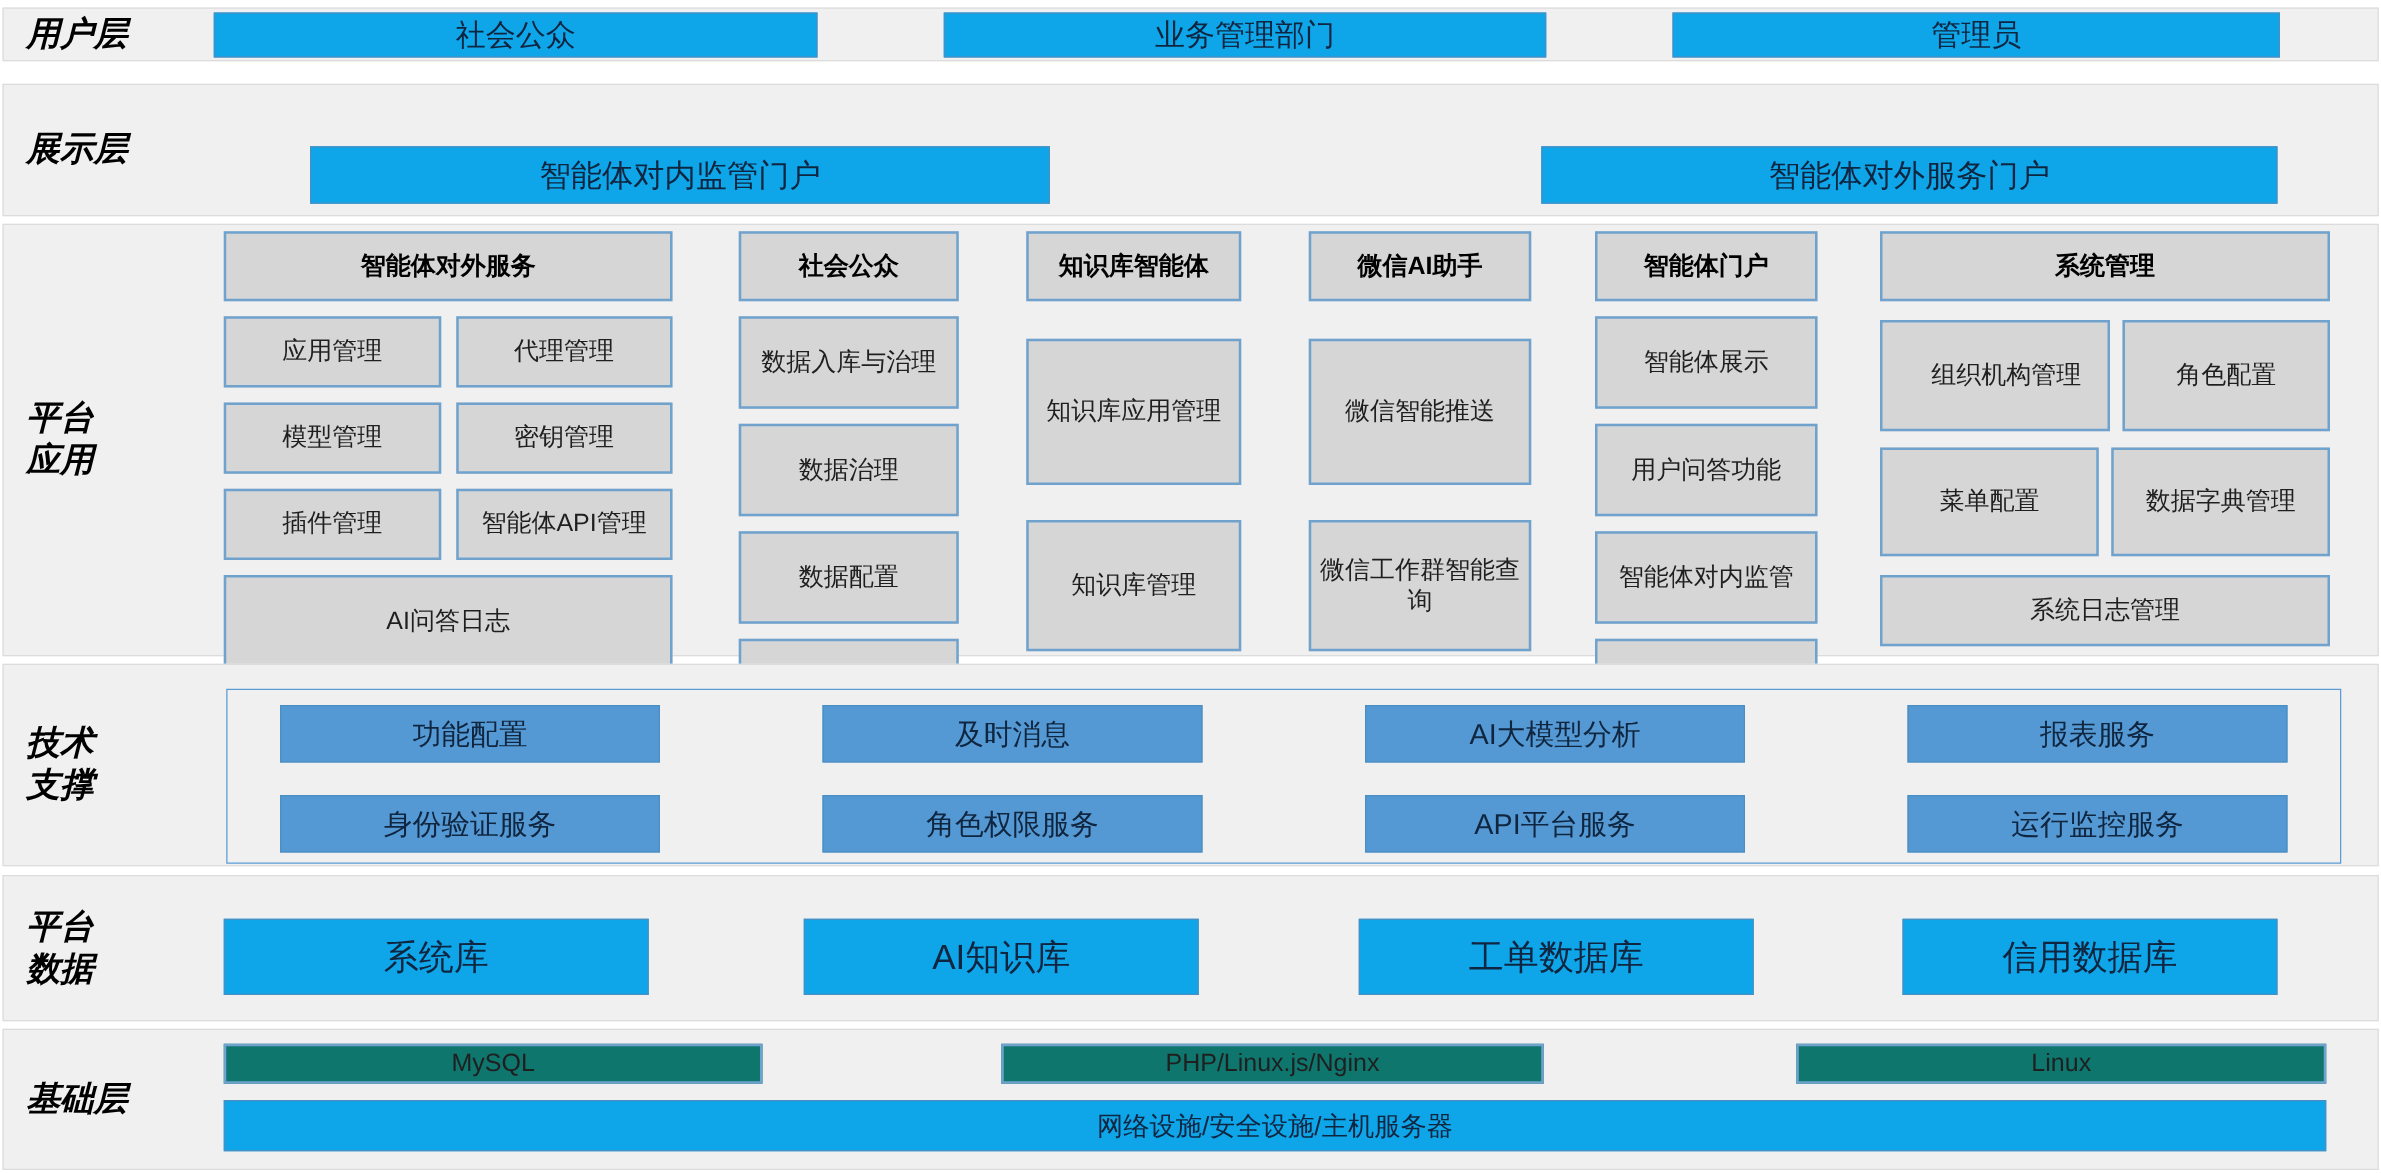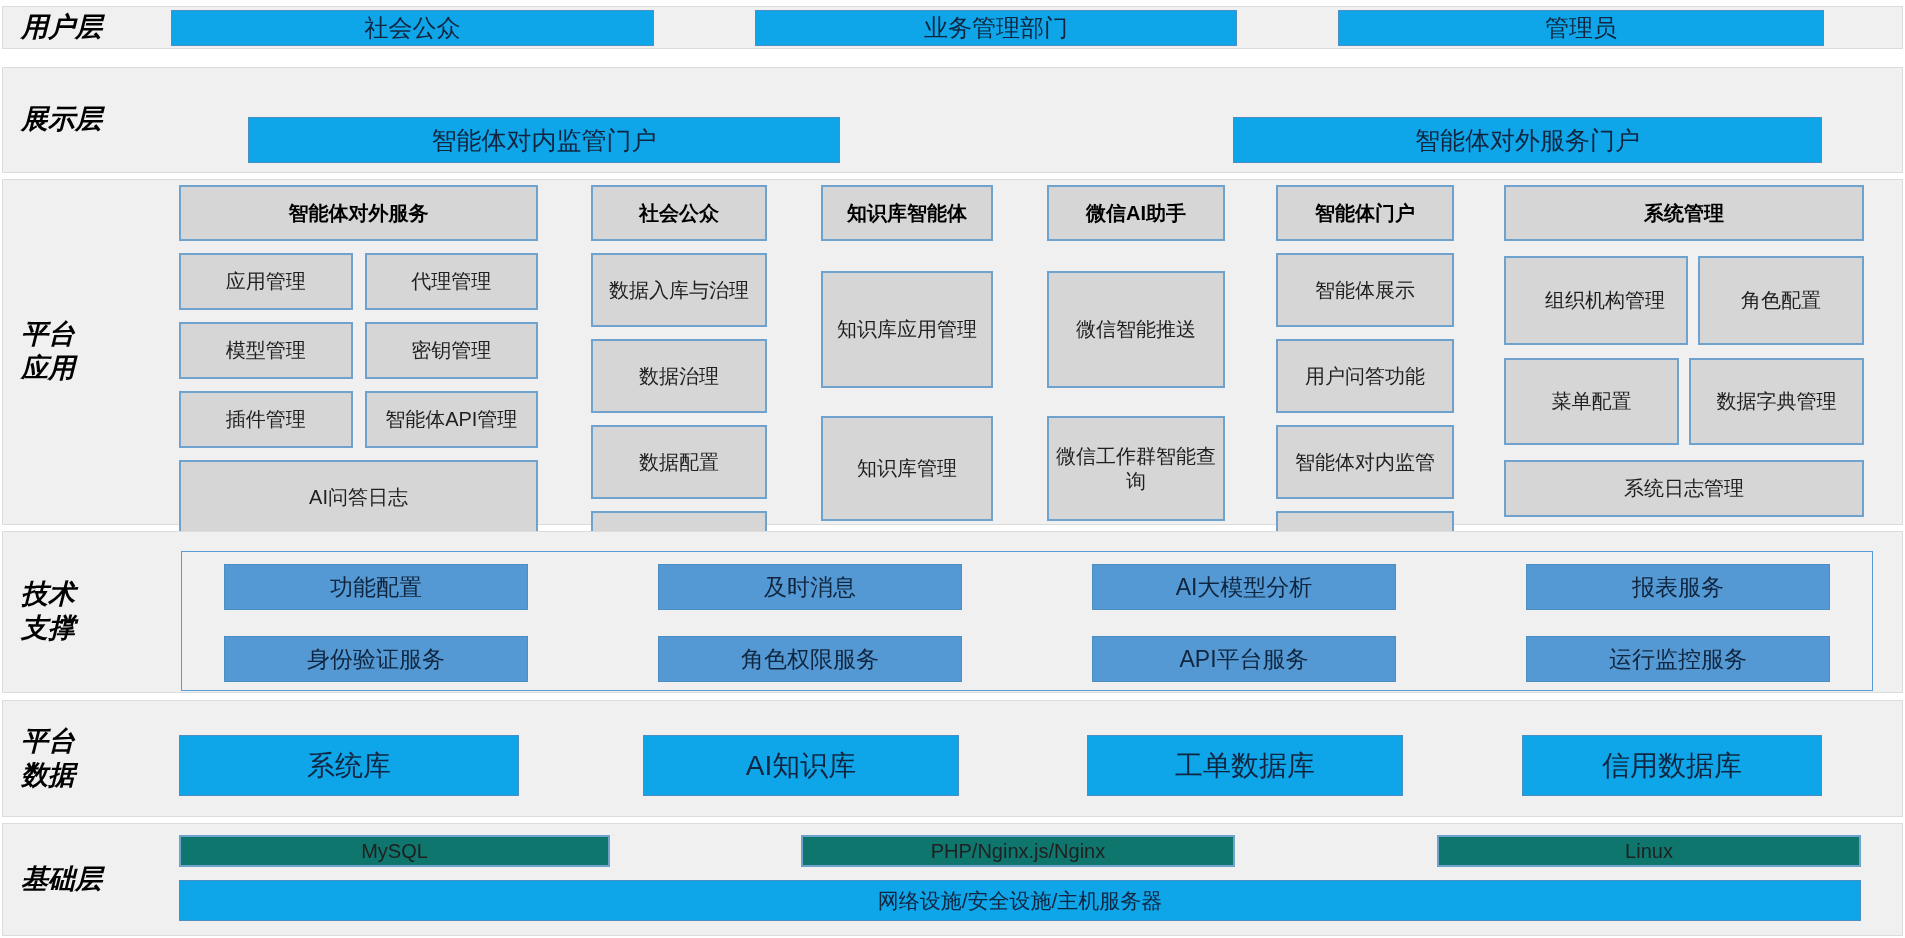--- a/index.html
+++ b/index.html
@@ -150,18 +150,18 @@
 数据</div>
     <div class="bar data-bar" style="left:176px;top:34px;width:340px;height:61px;">系统库</div>
     <div class="bar data-bar" style="left:640px;top:34px;width:316px;height:61px;">AI知识库</div>
     <div class="bar data-bar" style="left:1084px;top:34px;width:316px;height:61px;">工单数据库</div>
     <div class="bar data-bar" style="left:1519px;top:34px;width:300px;height:61px;">信用数据库</div>
   </section>
 
   <section class="band band-base">
     <div class="band-label">基础层</div>
     <div class="gray base-gray" style="left:176px;top:11px;width:431px;height:32px;">MySQL</div>
-    <div class="gray base-gray" style="left:798px;top:11px;width:434px;height:32px;">PHP/Nginx.js/Nginx</div>
+    <div class="gray base-gray" style="left:798px;top:11px;width:434px;height:32px;">PHP/Linux.js/Nginx</div>
     <div class="gray base-gray" style="left:1434px;top:11px;width:424px;height:32px;">Linux</div>
     <div class="bar infra-bar" style="left:176px;top:56px;width:1682px;height:41px;">网络设施/安全设施/主机服务器</div>
   </section>
 
 </div>
 
 </body></html>

